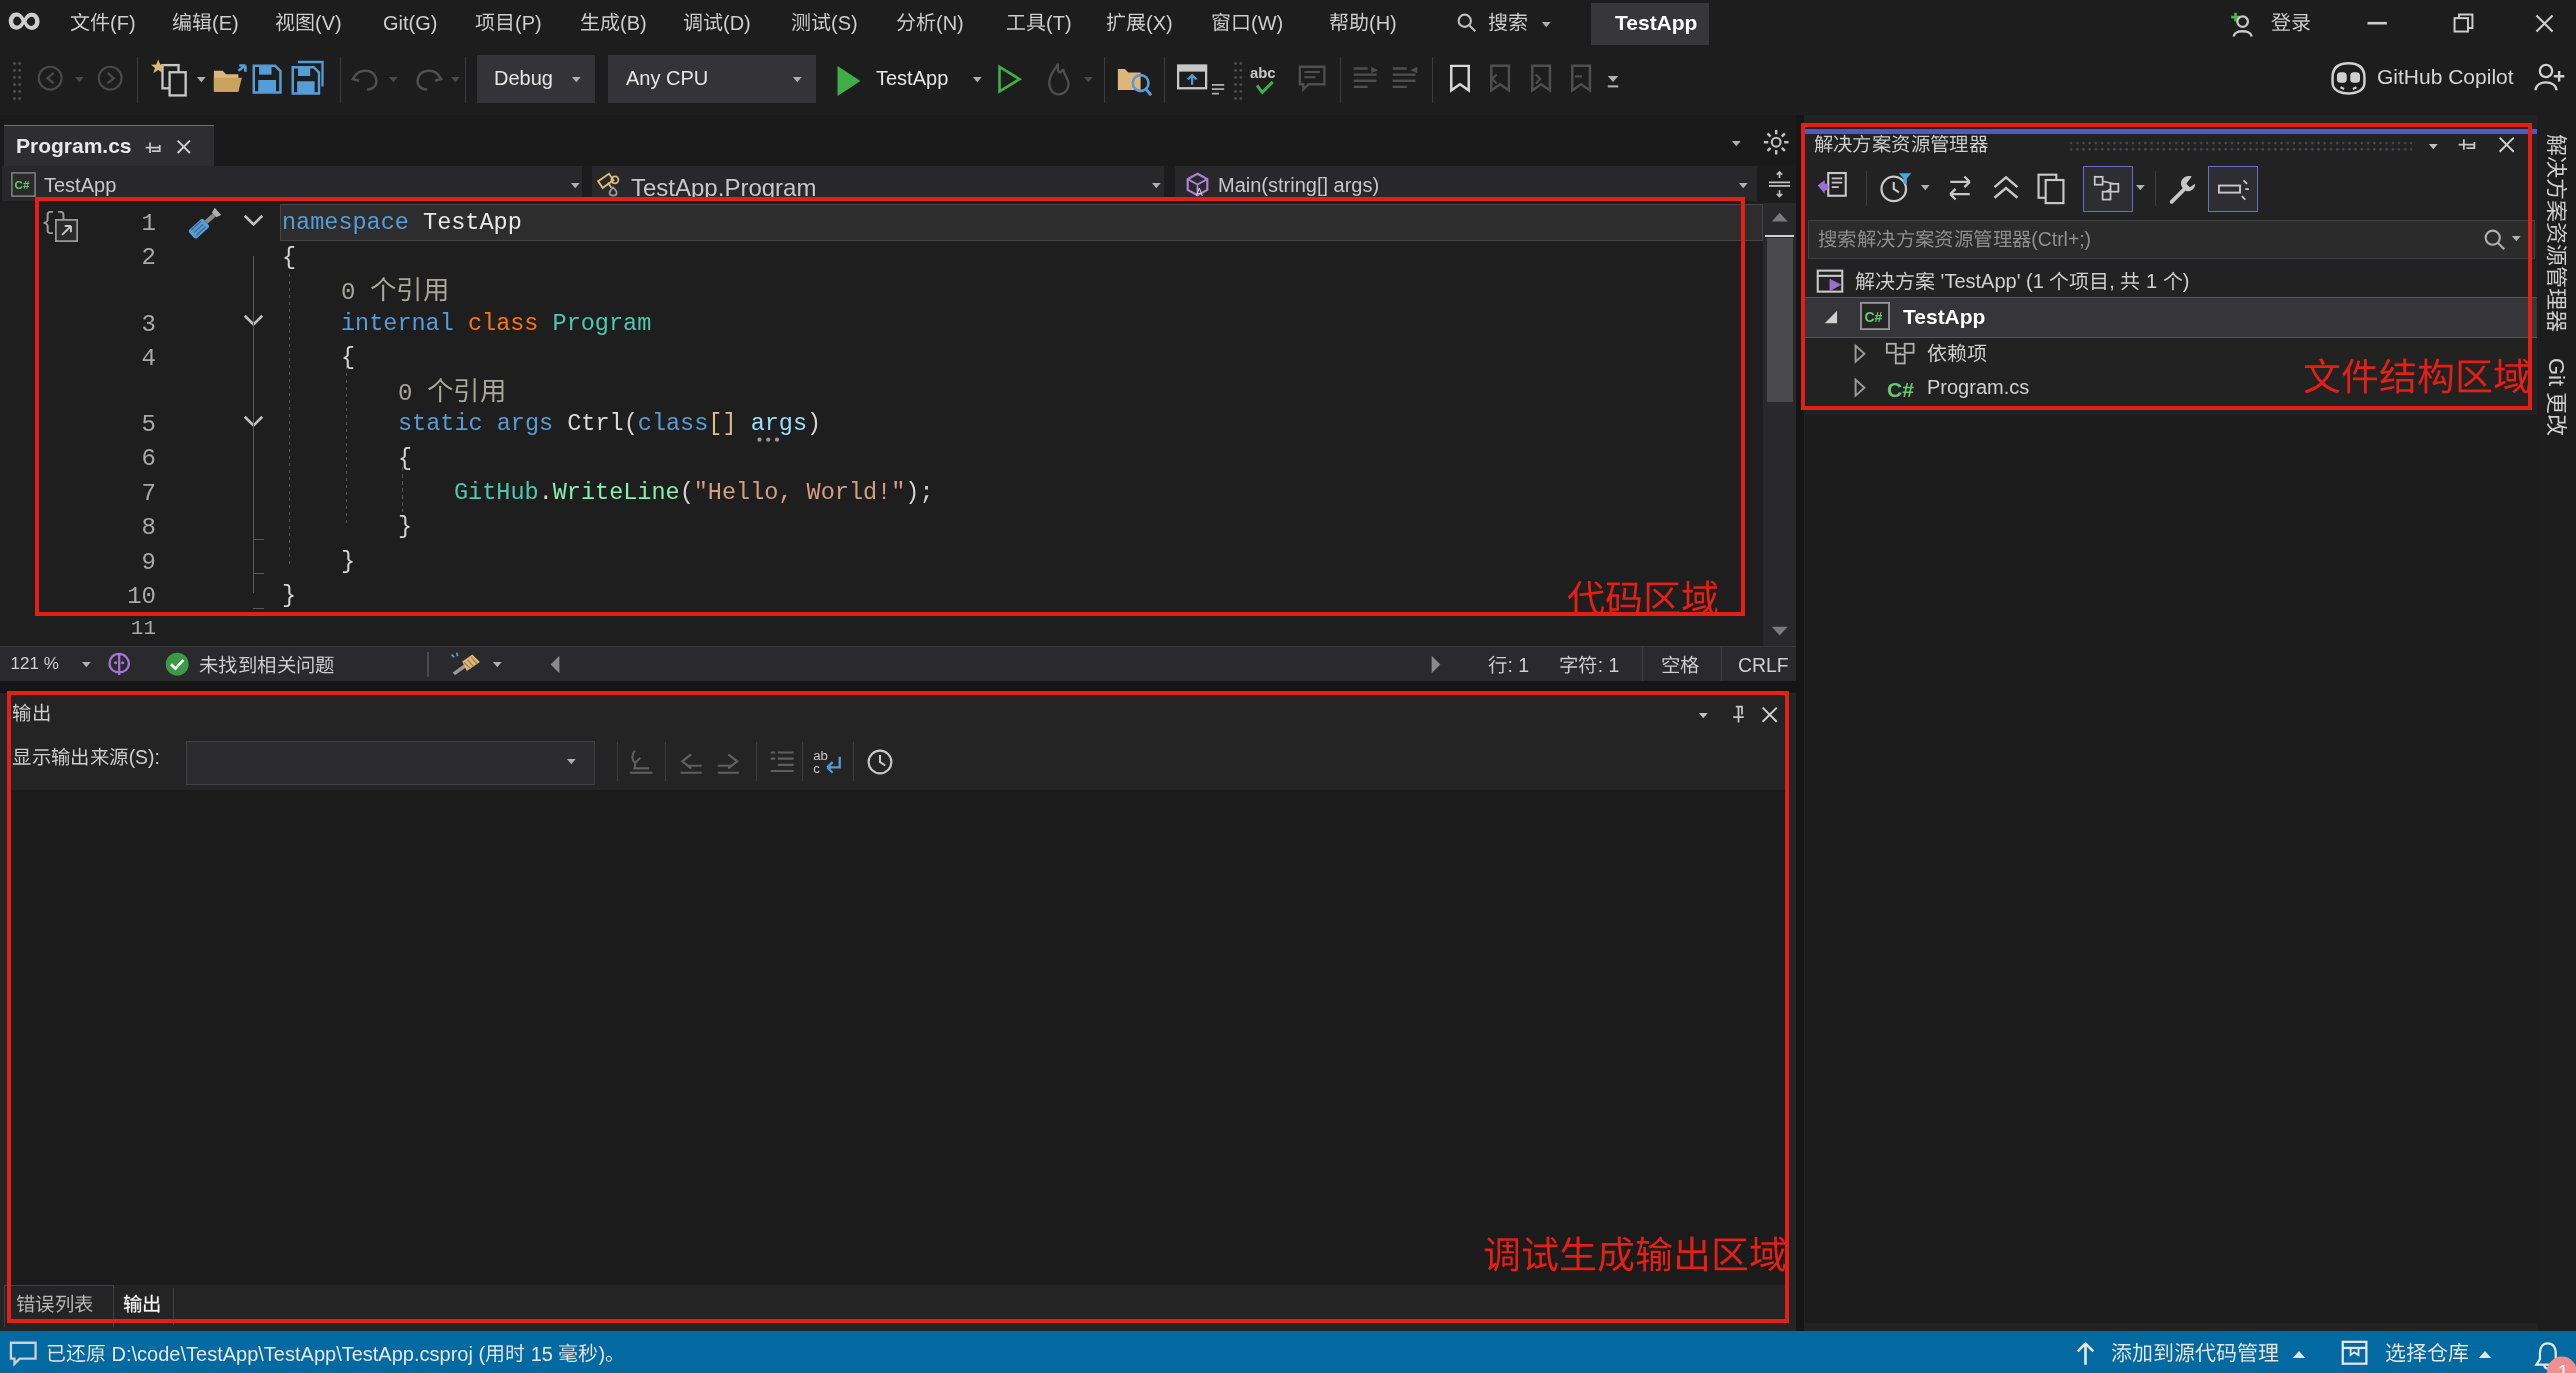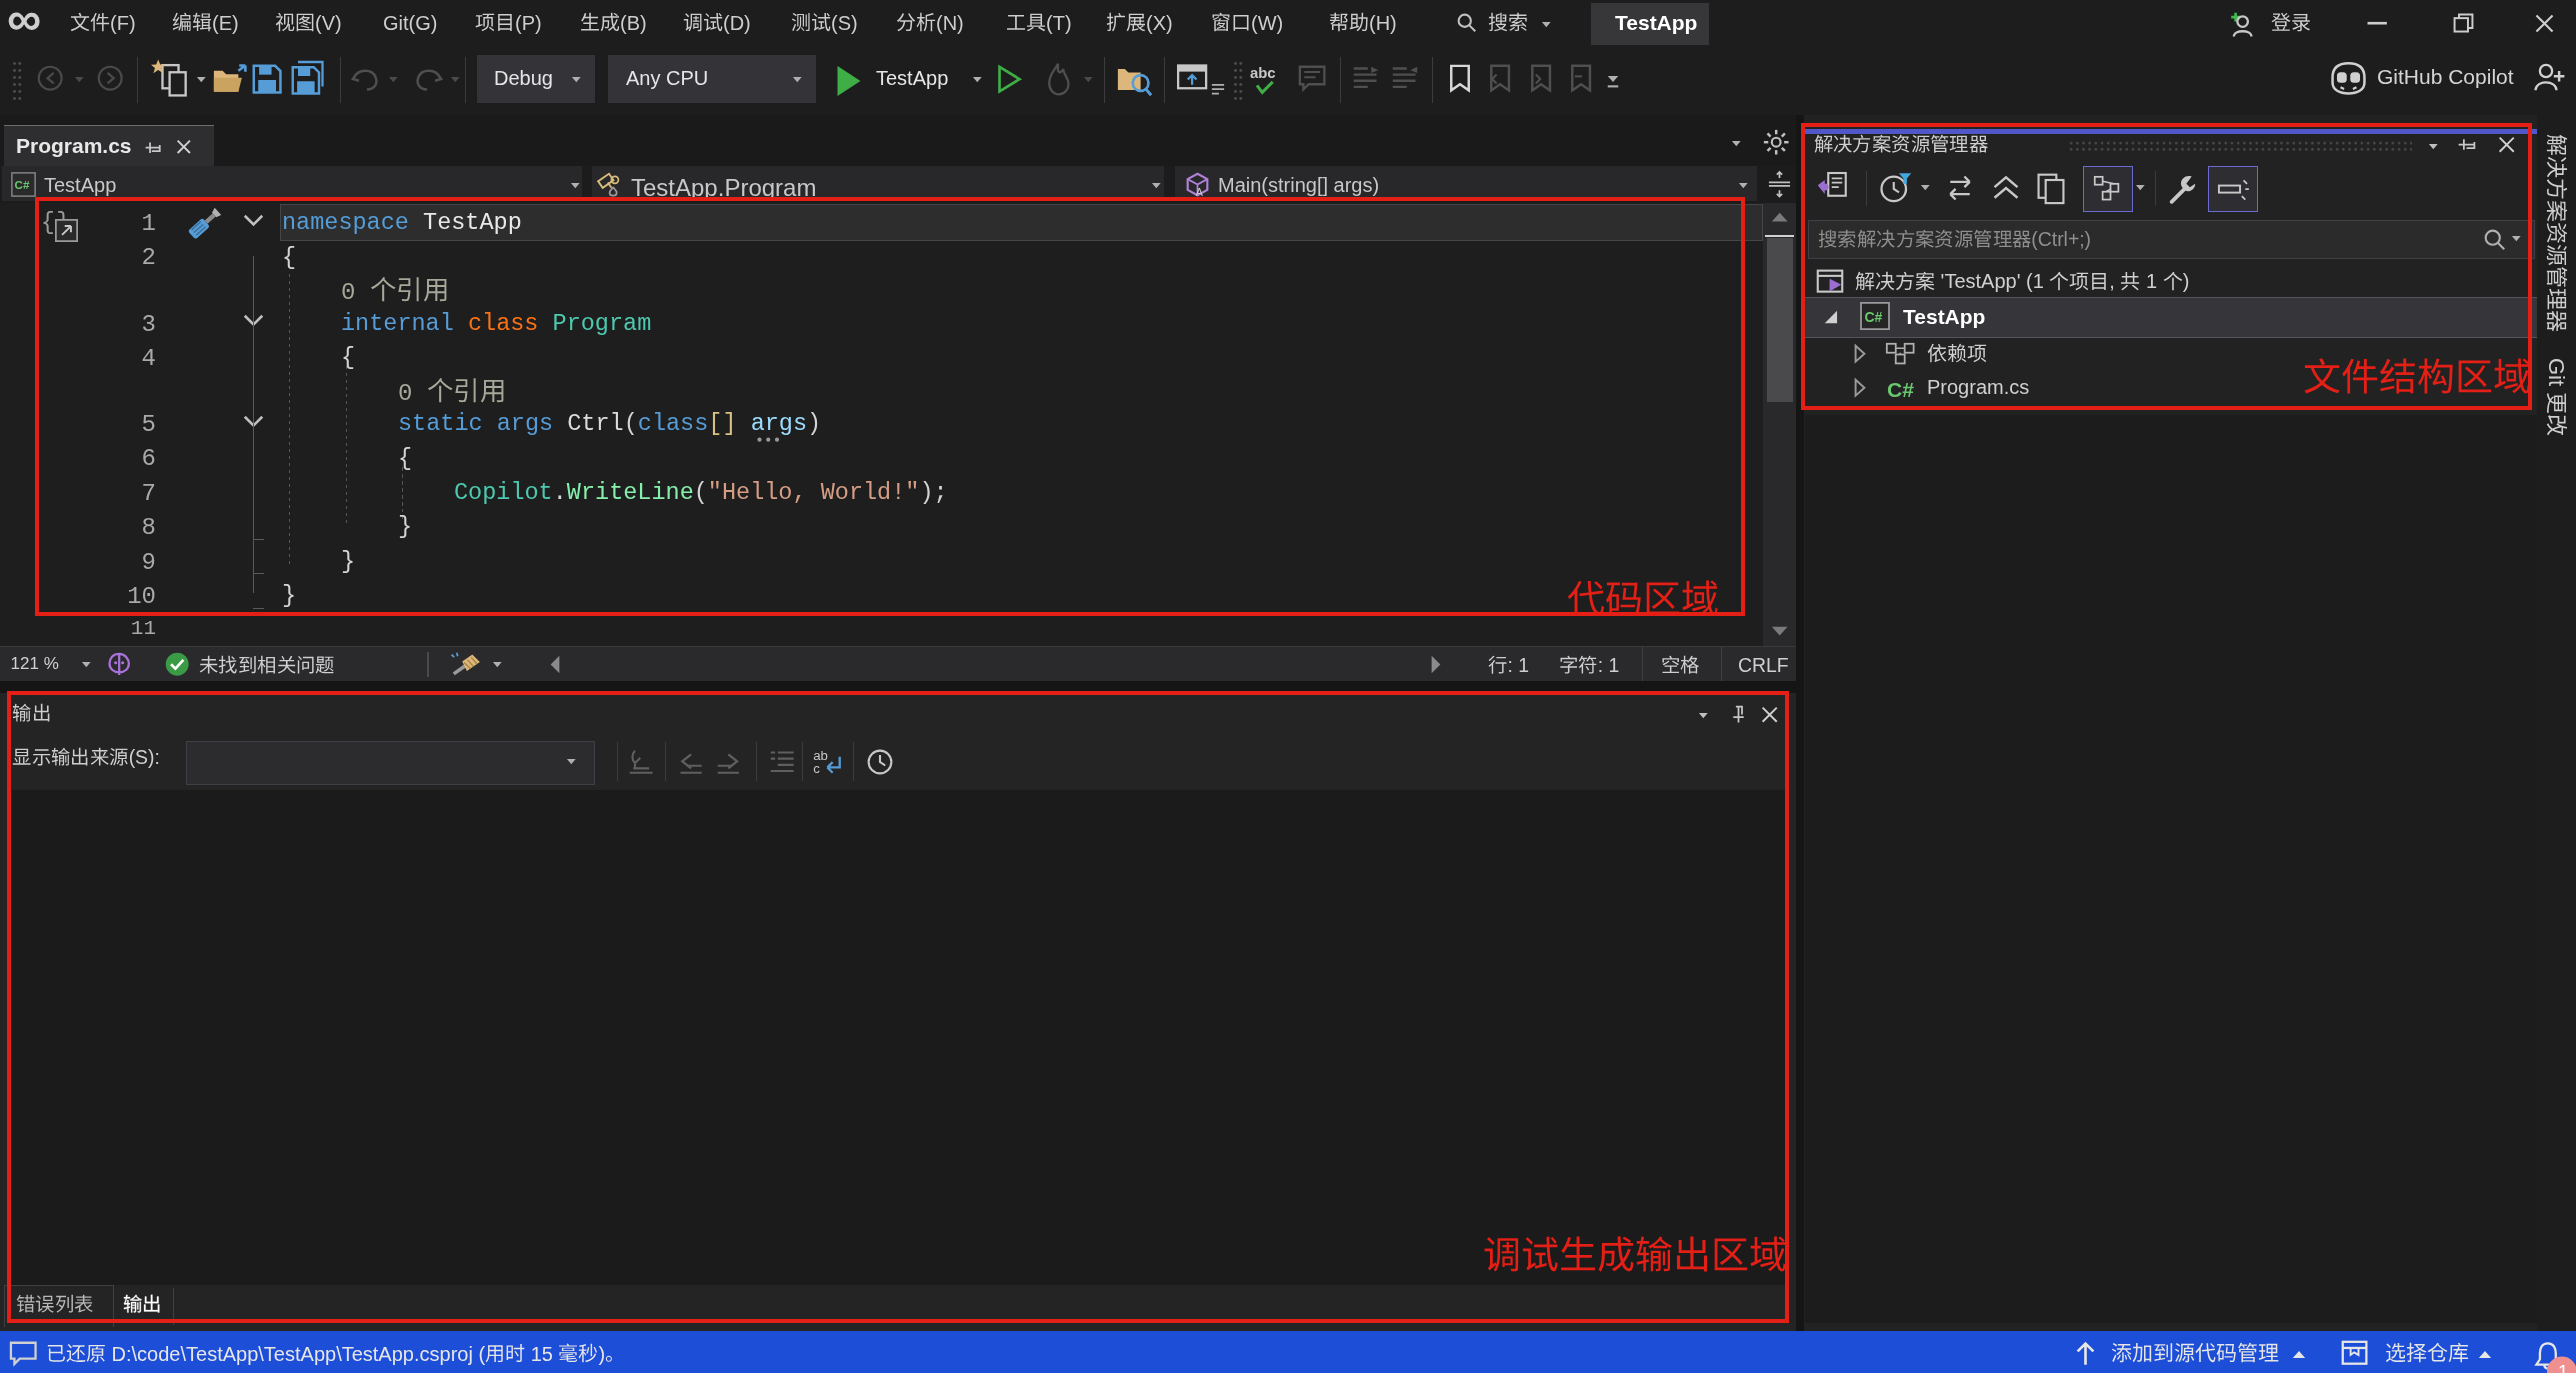--- a/index.html
+++ b/index.html
@@ -491,21 +491,21 @@
         </svg><svg class="c" viewBox="0 0 1000 1000">
           <use href="#g53"></use>
         </svg></div>
 <div class="t m" style="left:398px;top:207px;font-size:23.5px;color:#dcdcdc;"><span style="color:#569cd6">static</span> <span style="color:#569cd6">args</span> <span style="color:#dcdcdc">Ctrl</span><span style="color:#d4d4d4">(</span><span style="color:#569cd6">class</span><span style="color:#d8c087">[]</span> <span style="color:#9cdcfe">args</span><span style="color:#d4d4d4">)</span></div>
 <svg class="ab" style="left:756px;top:234px" width="35" height="5.3" viewBox="0 0 40 6">
         <circle cx="4" cy="3" r="2.4" fill="#9a9a9a"></circle>
         <circle cx="14" cy="3" r="2.4" fill="#9a9a9a"></circle>
         <circle cx="24" cy="3" r="2.4" fill="#9a9a9a"></circle>
       </svg>
 <div class="t m" style="left:398px;top:242px;font-size:23.5px;color:#dcdcdc;"><span style="color:#d4d4d4">{</span></div>
-<div class="t m" style="left:454px;top:276px;font-size:23.5px;color:#dcdcdc;"><span style="color:#4ec9b0">Copilot</span><span style="color:#d4d4d4">.</span><span style="color:#86efac">WriteLine</span><span style="color:#d4d4d4">(</span><span style="color:#d69d85">"Hello, World!"</span><span style="color:#d4d4d4">);</span></div>
+<div class="t m" style="left:454px;top:276px;font-size:23.5px;color:#dcdcdc;"><span style="color:#4ec9b0">GitHub</span><span style="color:#d4d4d4">.</span><span style="color:#86efac">WriteLine</span><span style="color:#d4d4d4">(</span><span style="color:#d69d85">"Hello, World!"</span><span style="color:#d4d4d4">);</span></div>
 <div class="t m" style="left:398px;top:310px;font-size:23.5px;color:#dcdcdc;"><span style="color:#d4d4d4">}</span></div>
 <div class="t m" style="left:341px;top:345px;font-size:23.5px;color:#dcdcdc;"><span style="color:#d4d4d4">}</span></div>
 <div class="t m" style="left:282px;top:379px;font-size:23.5px;color:#dcdcdc;"><span style="color:#d4d4d4">}</span></div>
 <div style="position:absolute;left:1763px;top:0px;width:33px;height:443px;background:#29292b;"></div>
 <svg class="ab" style="left:1770px;top:7px" width="19.4" height="14" viewBox="0 0 22 16">
         <path d="M11 3 L20 13 L2 13 Z" fill="#7a7a7a"></path>
       </svg>
 <div style="position:absolute;left:1765px;top:32px;width:29px;height:1.8px;background:#d0d0d0;"></div>
 <div style="position:absolute;left:1767px;top:35px;width:25.6px;height:164px;background:#4a4a4d;"></div>
 <svg class="ab" style="left:1770px;top:421px" width="19.4" height="14" viewBox="0 0 22 16">
@@ -840,21 +840,21 @@
       </svg><svg class="c" viewBox="0 0 1000 1000">
         <use href="#g51"></use>
       </svg><svg class="c" viewBox="0 0 1000 1000">
         <use href="#g19"></use>
       </svg></div>
 <div class="t" style="left:2569px;top:358px;font-size:22px;color:#cfcfcf;transform-origin:0 0;transform:rotate(90deg);">Git <svg class="c" viewBox="0 0 1000 1000">
         <use href="#g40"></use>
       </svg><svg class="c" viewBox="0 0 1000 1000">
         <use href="#g35"></use>
       </svg></div>
-<div style="position:absolute;left:0px;top:1331px;width:2576px;height:42px;background:#1d4ed8;">
+<div style="position:absolute;left:0px;top:1331px;width:2576px;height:42px;background:#0369a1;">
 <svg class="ab" style="left:8.8px;top:9.7px" width="32" height="26.4" viewBox="0 0 36 30">
         <path d="M2 2 L30 2 L30 20 L12 20 L6 26 L6 20 L2 20 Z" fill="none" stroke="#d0d0d0" stroke-width="2.6"></path>
       </svg>
 <div class="t" style="left:46px;top:11.5px;font-size:20px;color:#e6e6e6;"><svg class="c" viewBox="0 0 1000 1000">
           <use href="#g25"></use>
         </svg><svg class="c" viewBox="0 0 1000 1000">
           <use href="#g78"></use>
         </svg><svg class="c" viewBox="0 0 1000 1000">
           <use href="#g17"></use>
         </svg> D:\code\TestApp\TestApp\TestApp.csproj (<svg class="c" viewBox="0 0 1000 1000">

